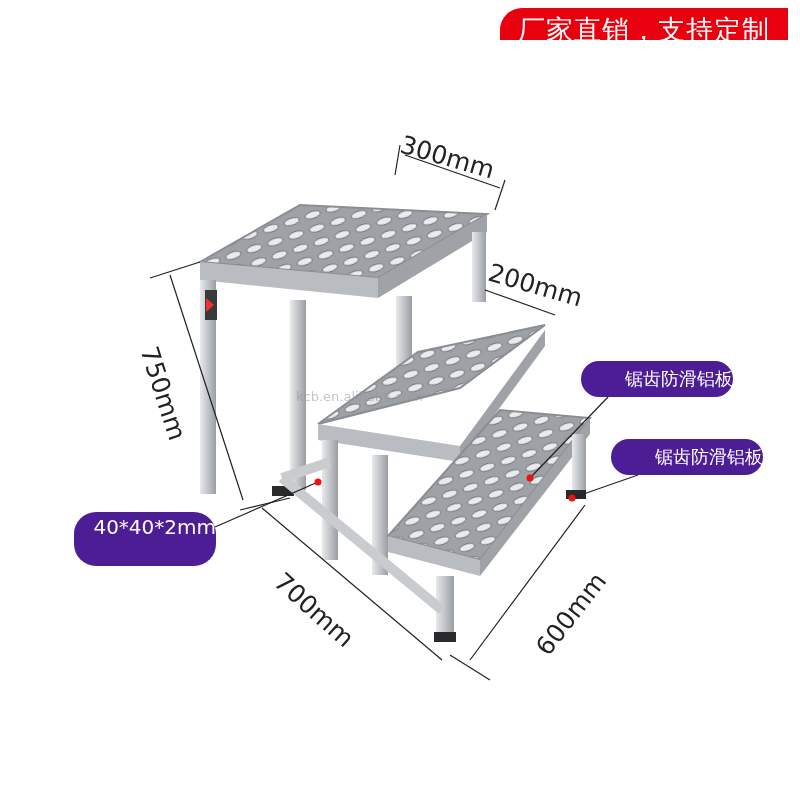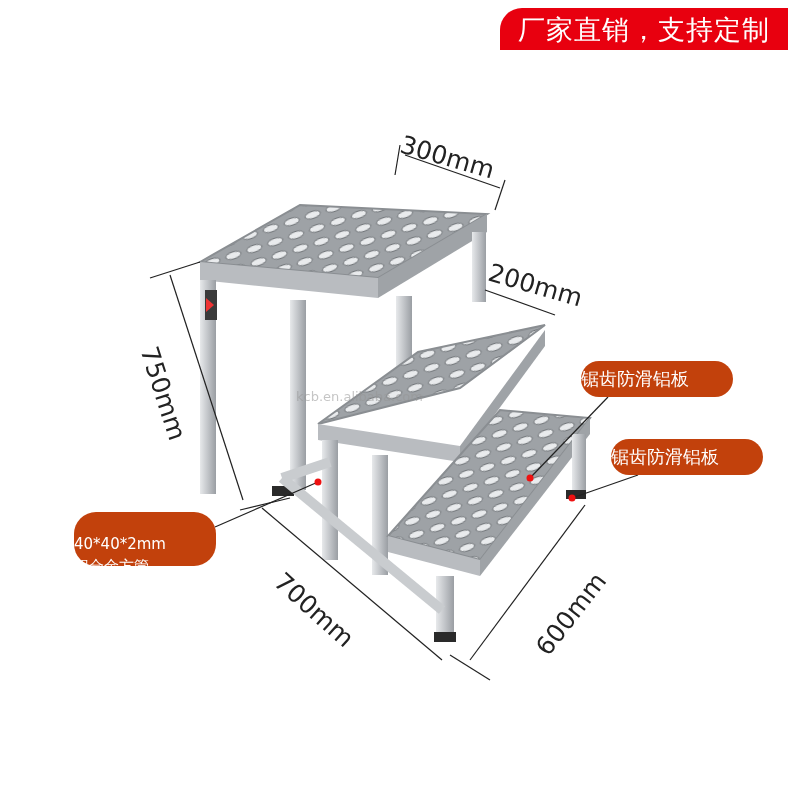--- a/index.html
+++ b/index.html
@@ -1,21 +1,21 @@
 <!DOCTYPE html>
 <html><head>
 <meta charset="utf-8">
 <style>
   html,body{margin:0;padding:0;background:#ffffff;}
   body{width:800px;height:800px;position:relative;overflow:hidden;font-family:"DejaVu Sans","Liberation Sans",sans-serif;}
-  .banner{position:absolute;left:500px;top:8px;width:288px;height:42px;background:#e8000f;border-radius:22px 0 0 0;color:#fff;font-size:27px;line-height:44px;text-align:center;letter-spacing:1px;}
-  .pill{position:absolute;background:#c2410c;color:#fff;border-radius:18px;font-size:18px;text-align:left;}
+  .banner{position:absolute;left:500px;top:8px;width:288px;height:32px;background:#e8000f;border-radius:22px 0 0 0;color:#fff;font-size:27px;line-height:44px;text-align:center;letter-spacing:1px;}
+  .pill{position:absolute;background:#4c1d95;color:#fff;border-radius:18px;font-size:18px;text-align:right;}
   .pill1{left:581px;top:361px;width:152px;height:36px;line-height:36px;}
   .pill2{left:611px;top:439px;width:152px;height:36px;line-height:36px;}
-  .pill3{left:74px;top:512px;width:142px;height:54px;border-radius:22px;font-size:15px;line-height:22px;padding-top:21px;box-sizing:border-box;}
+  .pill3{left:74px;top:512px;width:142px;height:54px;border-radius:22px;font-size:20px;line-height:22px;padding-top:4px;box-sizing:border-box;}
   .dim{position:absolute;color:#222;font-size:25px;font-family:"DejaVu Sans",sans-serif;white-space:nowrap;transform-origin:left top;}
   .d300{left:405px;top:130px;transform:rotate(16deg);}
   .d200{left:493px;top:258px;transform:rotate(16deg);}
   .d750{left:162px;top:343px;transform:rotate(72deg);}
   .d700{left:288px;top:567px;transform:rotate(42deg);}
   .d600{left:530px;top:643px;transform:rotate(-52deg);}
   .wm{position:absolute;left:296px;top:389px;color:rgba(150,150,150,0.55);font-size:13px;}
   svg{position:absolute;left:0;top:0;}
 </style>
 </head>
@@ -91,21 +91,20 @@
       <circle cx="572" cy="498" r="3.5"></circle>
   </g>
 </svg>
 
 <div class="banner"><span>厂家直销，支持定制</span></div>
 
 <div class="pill pill1"><span>锯齿防滑铝板</span></div>
 <div class="pill pill2"><span>锯齿防滑铝板</span></div>
 <div class="pill pill3">
   <div>40*40*2mm</div>
-  <div>铝合金方管</div>
 </div>
 
 <div class="dim d300">300mm</div>
 <div class="dim d200">200mm</div>
 <div class="dim d750">750mm</div>
 <div class="dim d700">700mm</div>
 <div class="dim d600">600mm</div>
 
 <div class="wm">kcb.en.alibaba.com</div>
 

